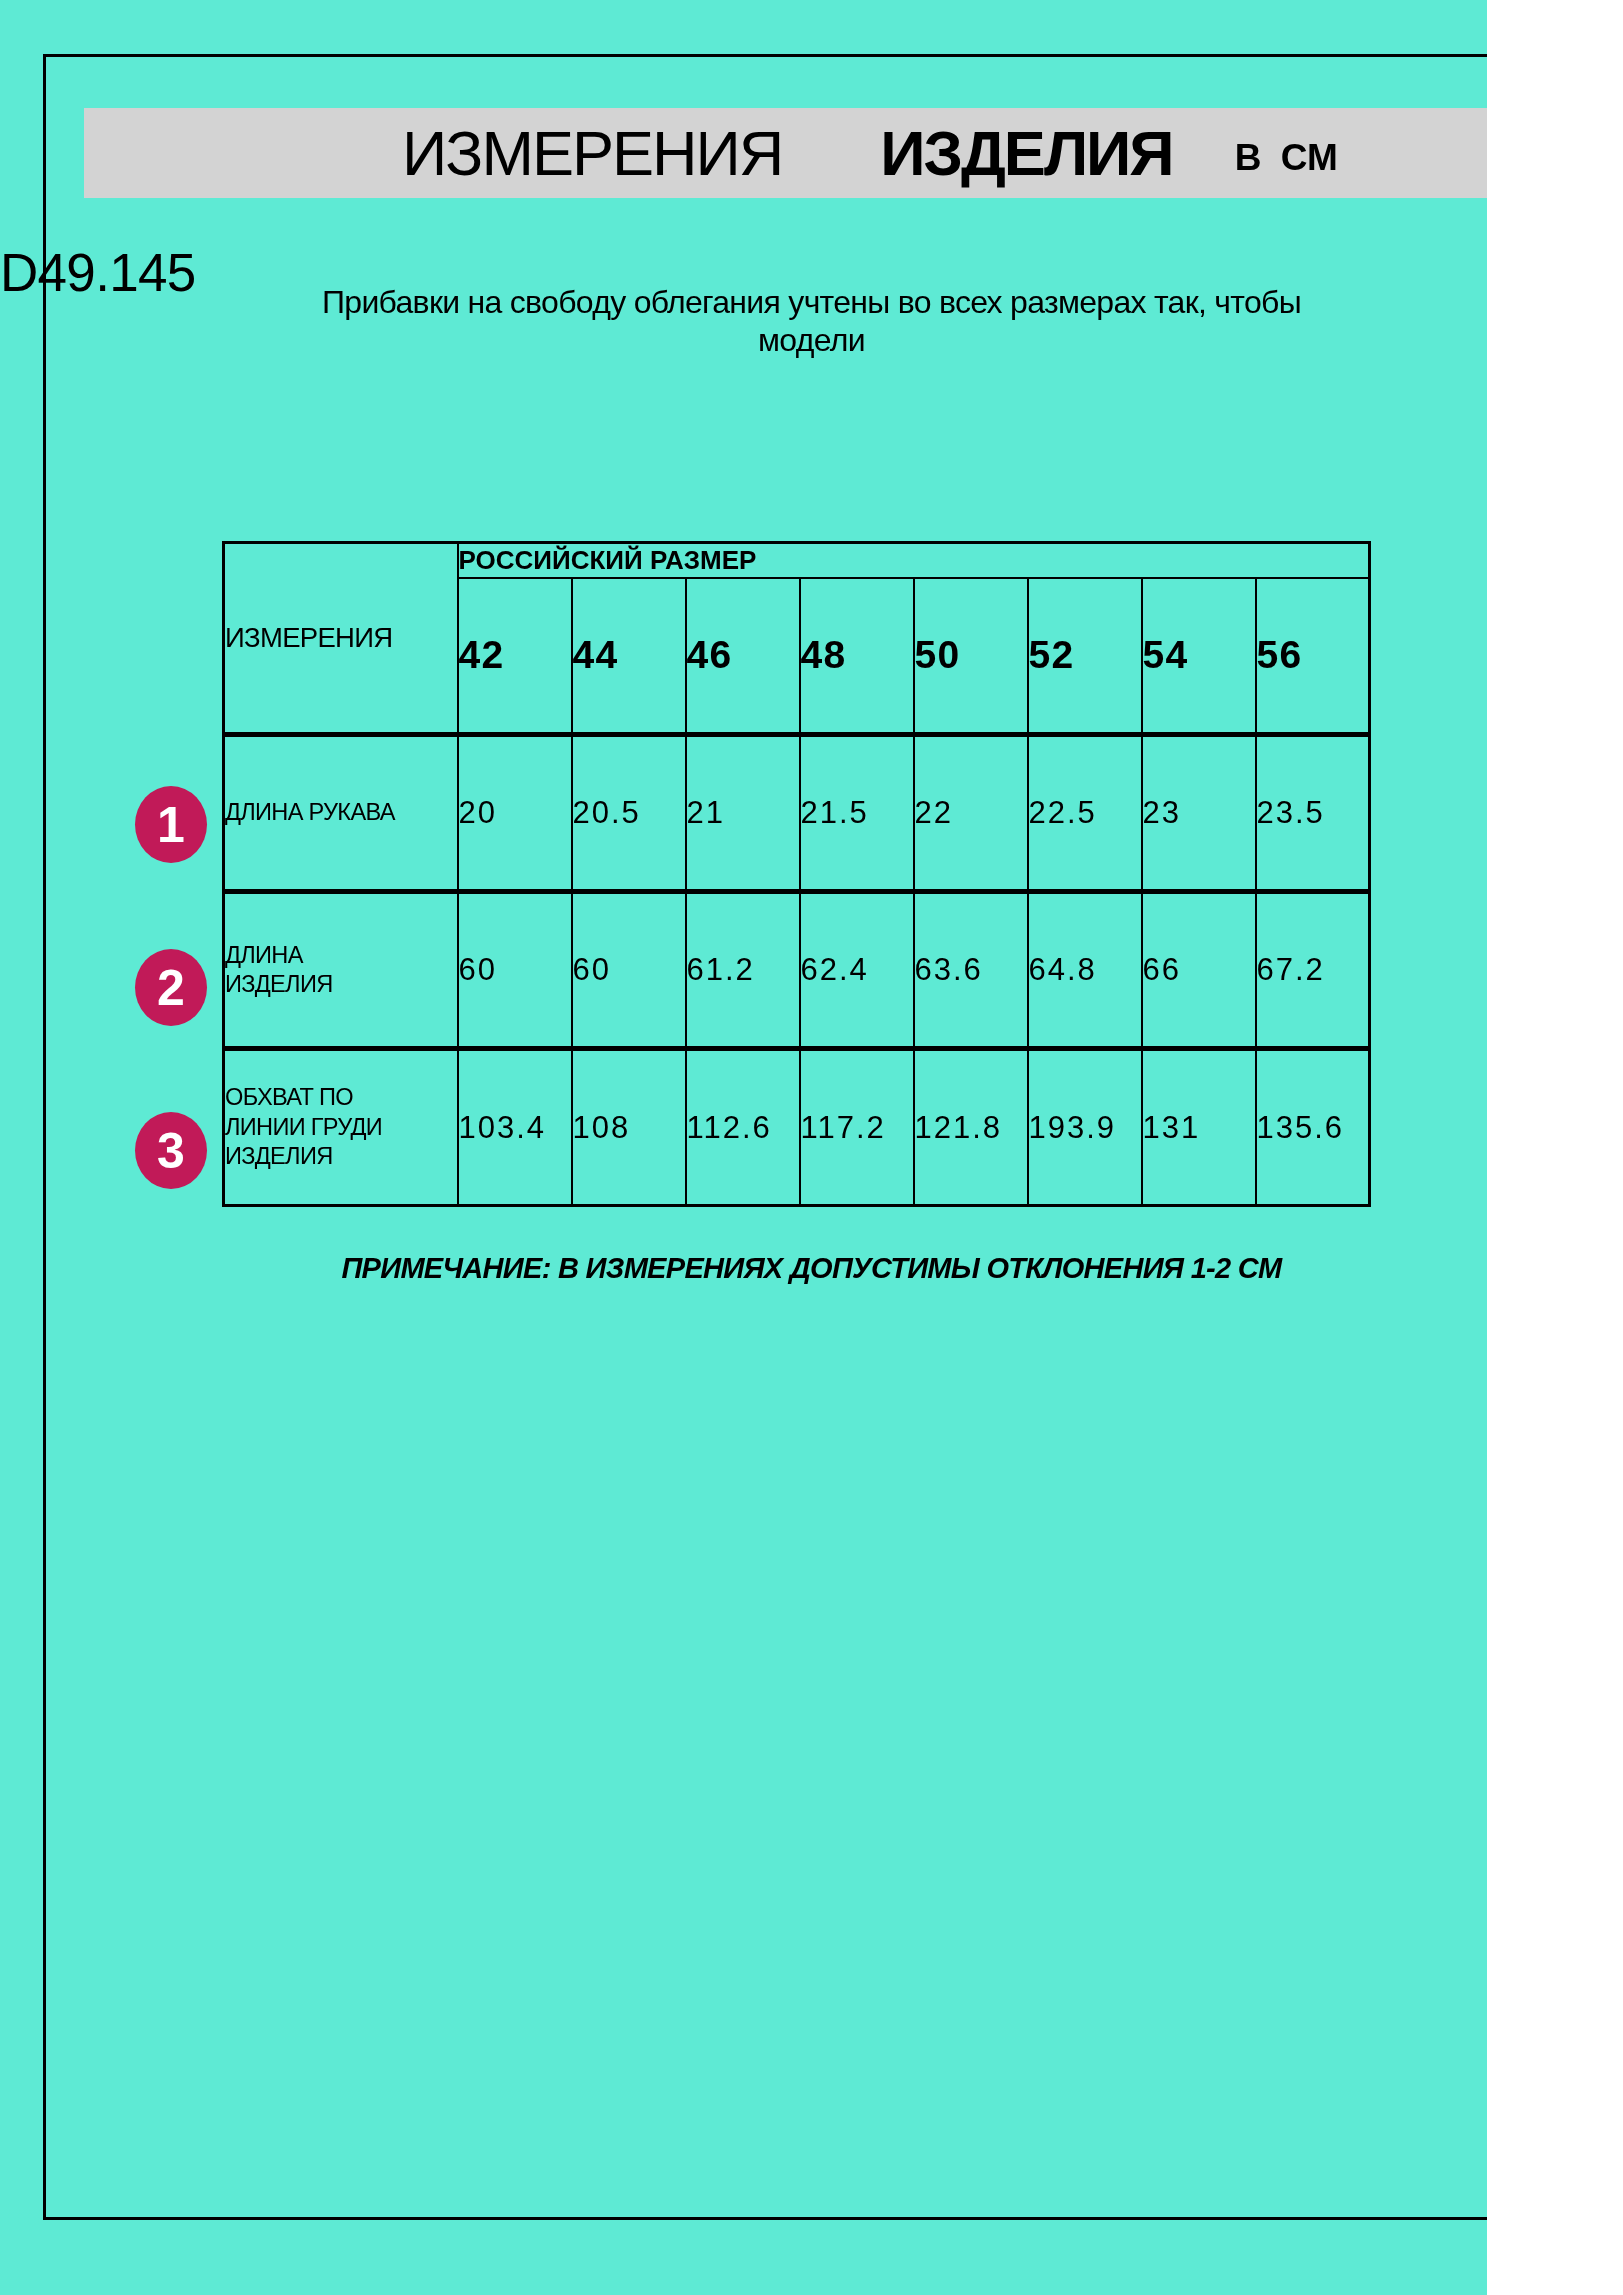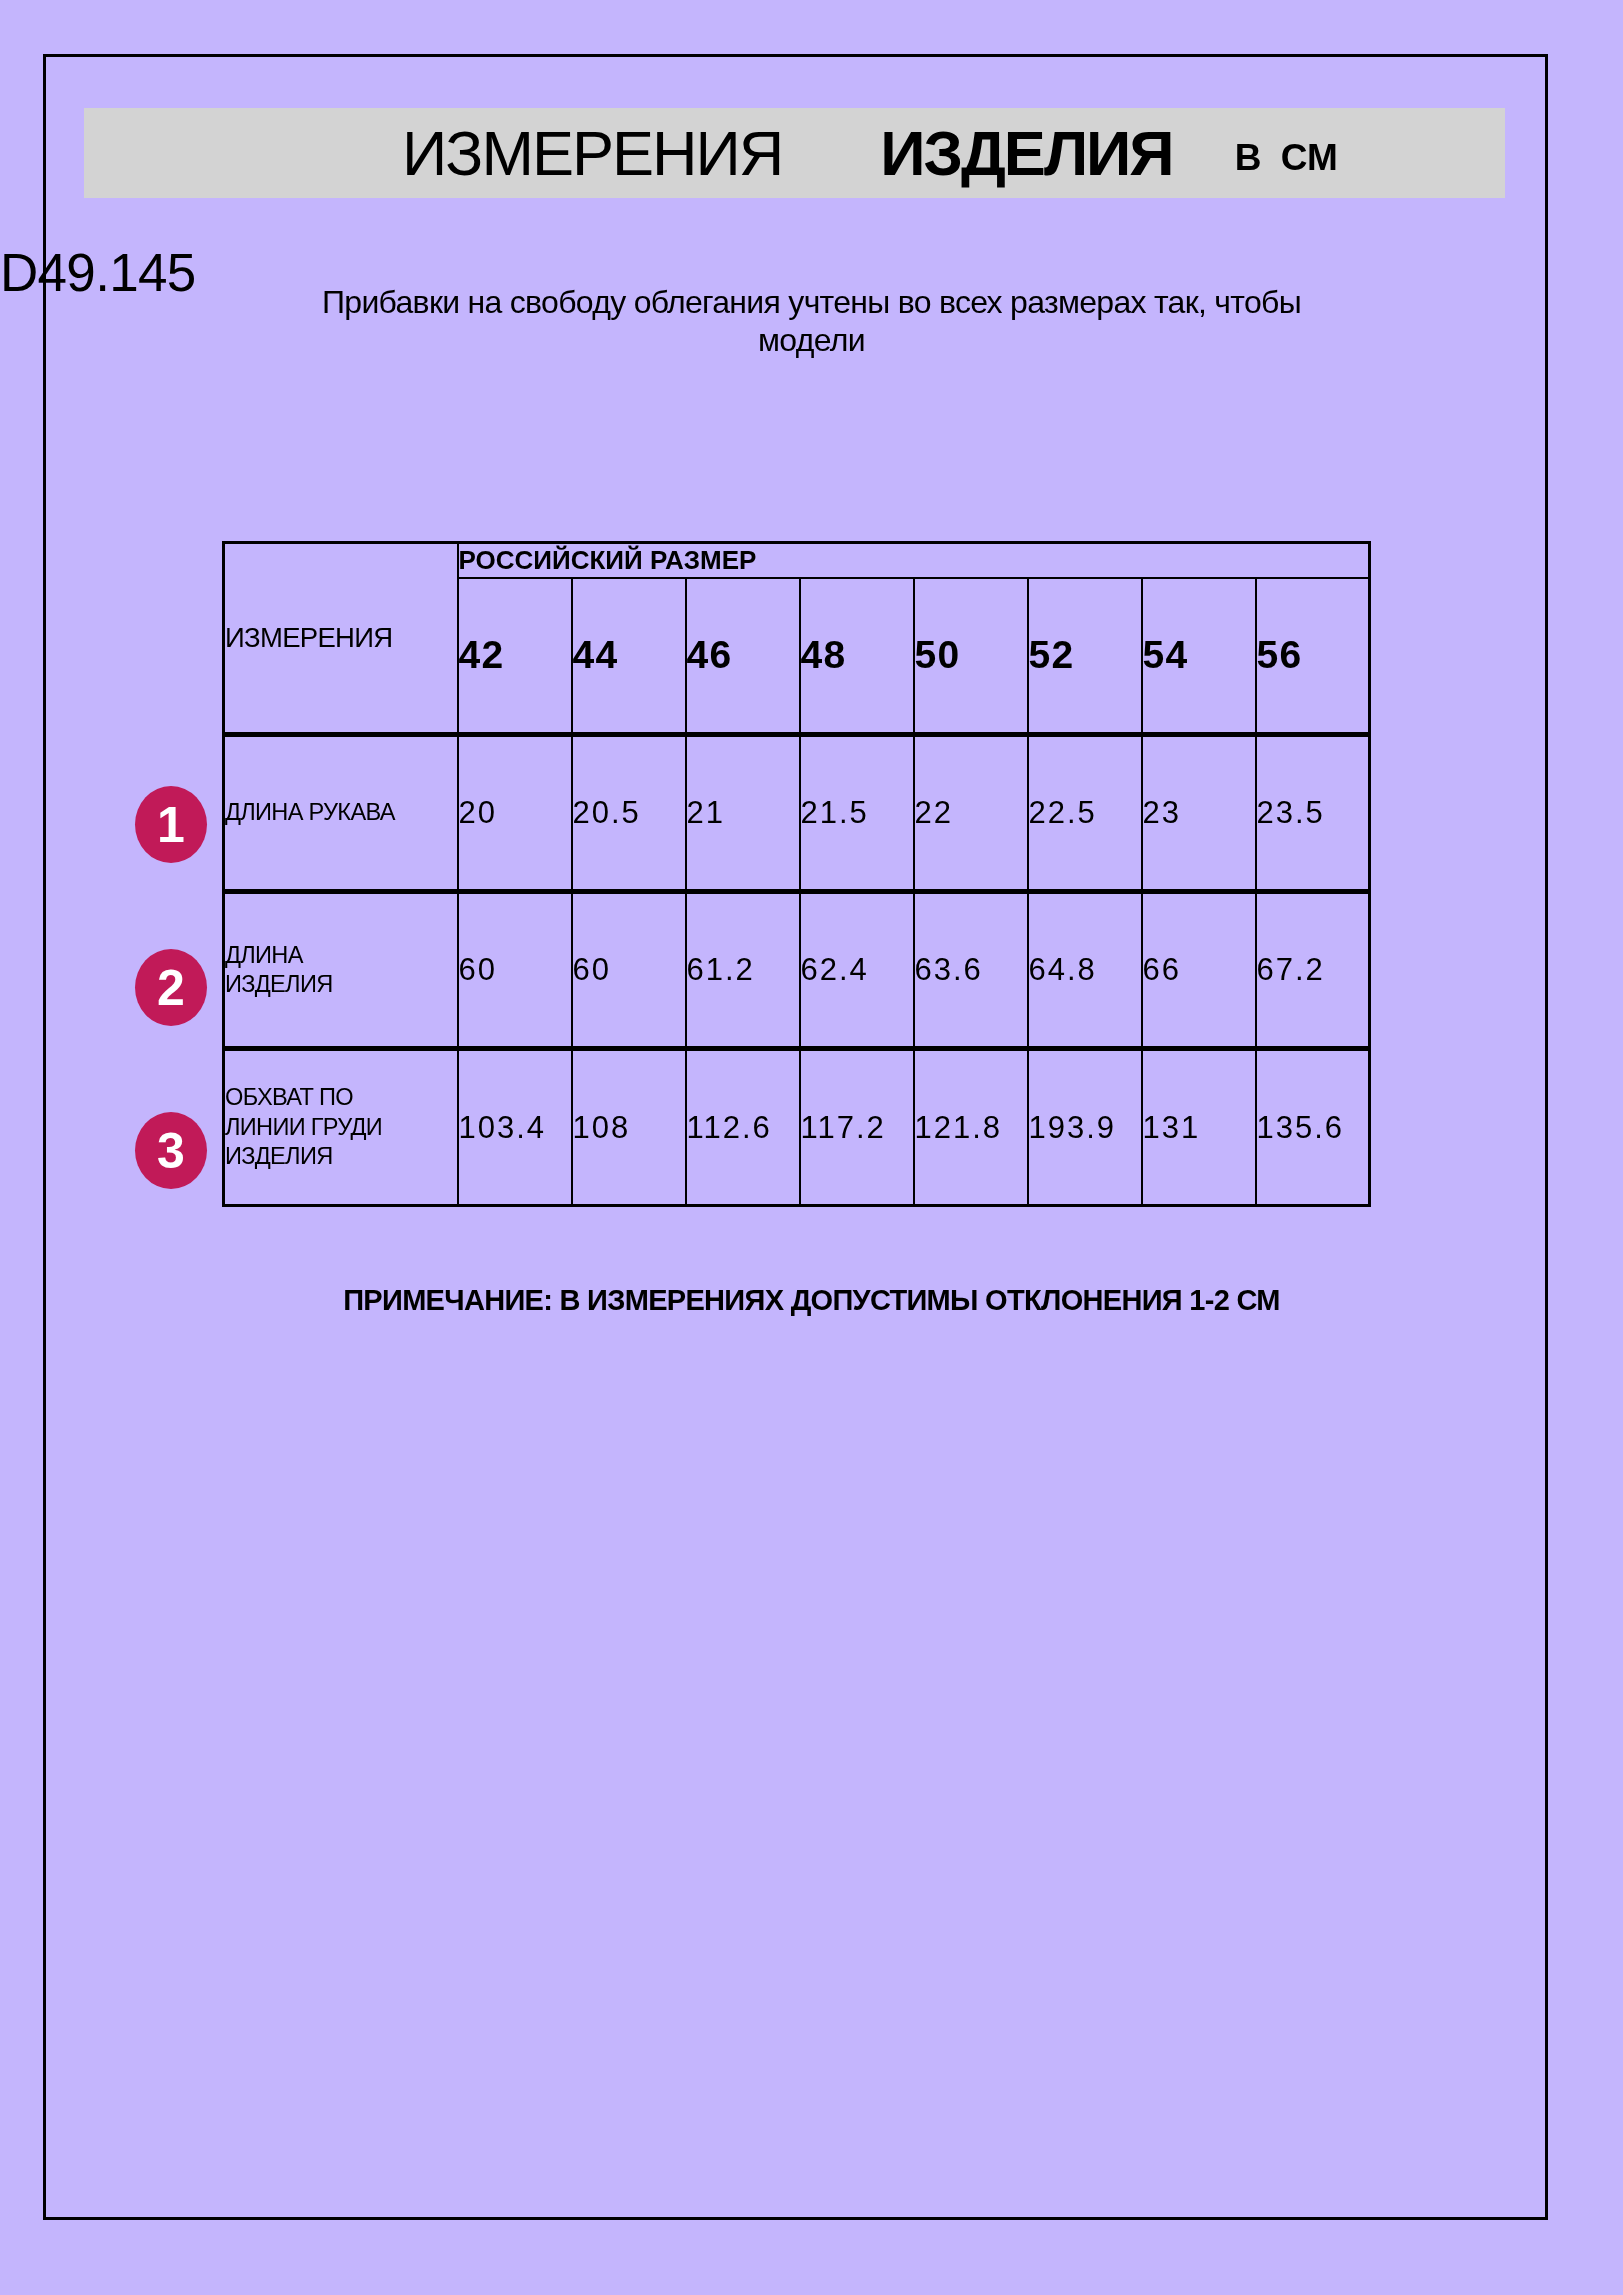--- a/index.html
+++ b/index.html
@@ -2,23 +2,23 @@
 <html style="font-size:10.5px"><head>
 <meta charset="utf-8">
 <style>
   html, body {
     margin: 0;
     padding: 0;
     background: #ffffff;
   }
   .page {
     position: relative;
-    width: 1623px;
+    width: 1487px;
     height: 2295px;
-    background: #c4b5fd;
+    background: #5eead4;
     font-family: "Liberation Sans", "DejaVu Sans", sans-serif;
     color: #000000;
     overflow: hidden;
   }
   .frame {
     position: absolute;
     left: 43px;
     top: 54px;
     width: 1505px;
     height: 2166px;
@@ -141,26 +141,27 @@
     justify-content: center;
     font-size: 50px;
     font-weight: 700;
   }
   .row-marker.m1 { top: 786px; }
   .row-marker.m2 { top: 949px; }
   .row-marker.m3 { top: 1112px; }
   .note {
     position: absolute;
     left: 0;
-    top: 1284px;
+    top: 1252px;
     width: 1623px;
     text-align: center;
     font-size: 29px;
     font-weight: 700;
     letter-spacing: -0.7px;
+    font-style: italic;
   }
 </style>
 </head>
 <body>
 
 <div class="page">
 
   <div class="frame"></div>
 
   <div class="banner">

